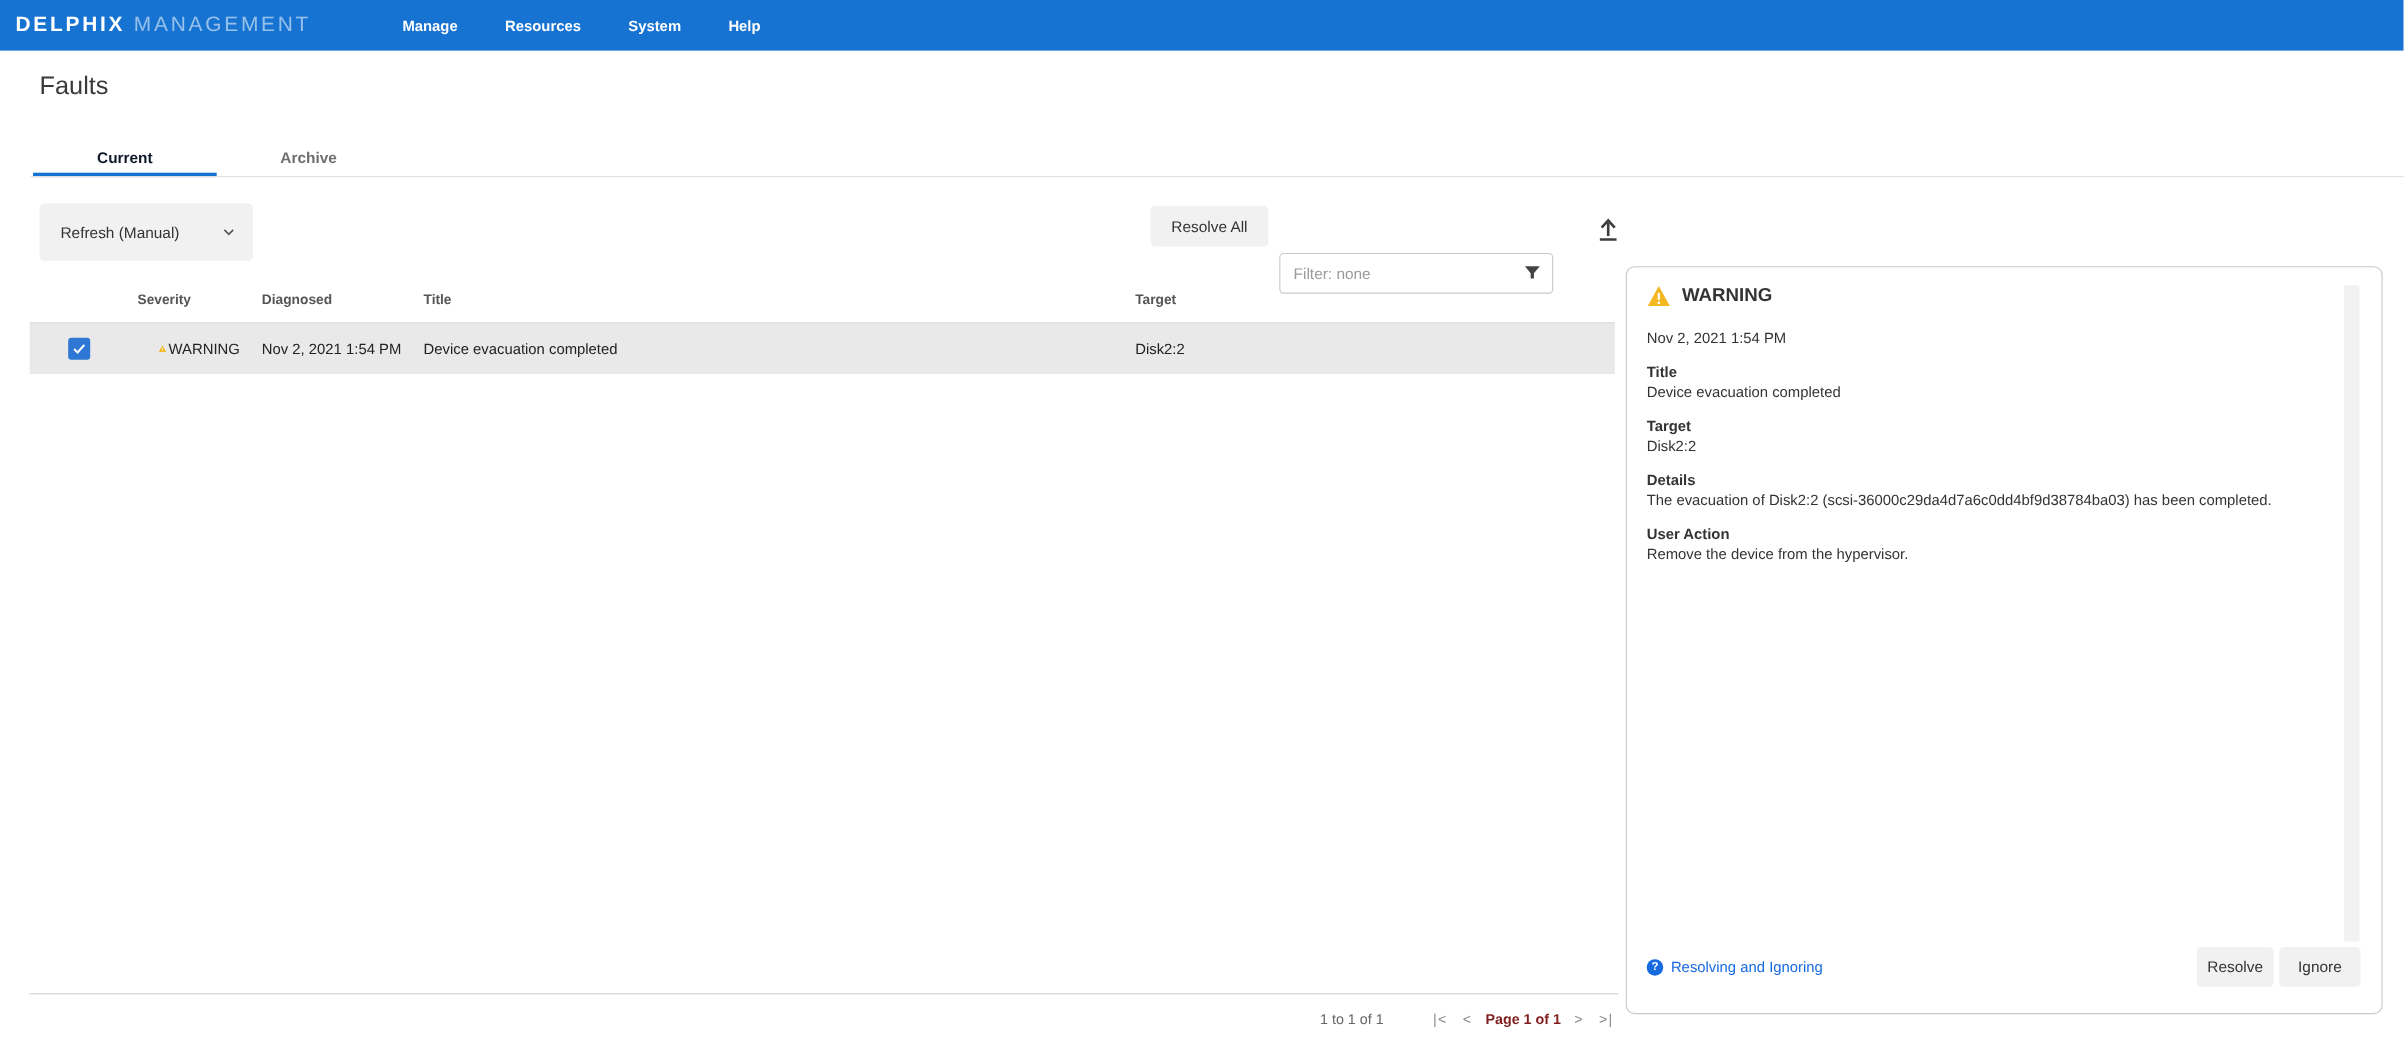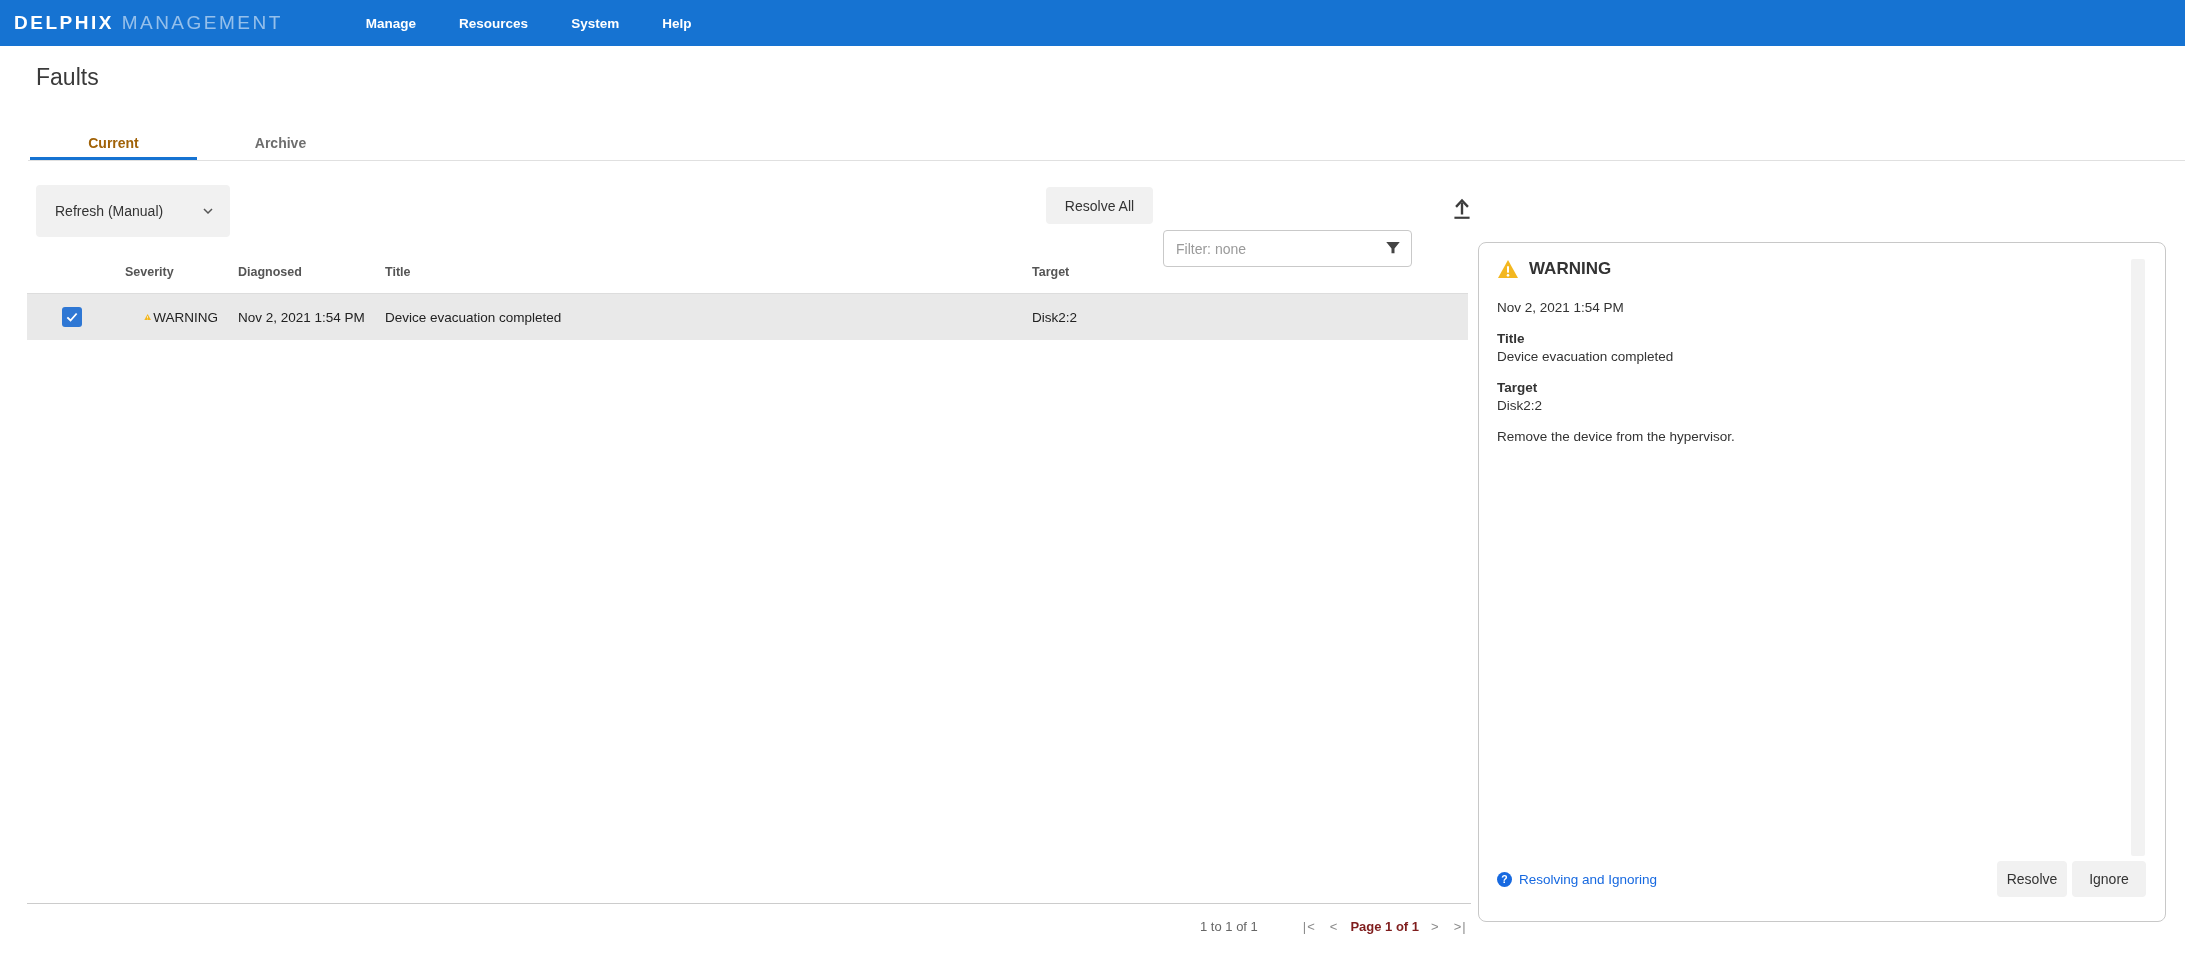--- a/index.html
+++ b/index.html
@@ -15,21 +15,21 @@
   .nav-items { display:flex; margin-left:55px; gap:27px; }
   .nav-item { color:#fff; font-size:13.5px; font-weight:bold; padding:6px 8px; cursor:pointer; white-space:nowrap; }
 
   
   .page-title { position:absolute; left:36px; top:64px; font-size:23px; font-weight:400; color:#3a3a3a; }
 
   
   .tabs { position:absolute; left:30px; top:126px; display:flex; }
   .tab { width:167px; height:34px; text-align:center; line-height:34px; font-size:14px;
          font-weight:bold; color:#6e6e6e; cursor:pointer; position:relative; }
-  .tab.active { color:#a16207; }
+  .tab.active { color:#0f172a; }
   .tab.active::after { content:""; position:absolute; left:0; right:0; bottom:-1px; height:4px;
                        background:var(--accent,#1673d2); }
   .tabs-line { position:absolute; left:28px; top:160px; width:2157px; height:1px; background:#e0e0e0; }
 
   
   .refresh-btn { position:absolute; left:36px; top:185px; width:194px; height:52px;
                  background:var(--button_bg,#f1f1f1); border:none; border-radius:4px;
                  display:flex; align-items:center; cursor:pointer; font-size:14px; color:#333; }
   .refresh-btn span.lbl { margin-left:19px; }
   .refresh-btn .chev { margin-left:auto; margin-right:14px; display:flex; }
@@ -198,20 +198,25 @@
   </div>
   <div class="field">
     <div class="flabel">Title</div>
     <div class="fvalue">Device evacuation completed</div>
   </div>
   <div class="field">
     <div class="flabel">Target</div>
     <div class="fvalue">Disk2:2</div>
   </div>
   <div class="field">
+    <div class="flabel">Details</div>
+    <div class="fvalue">The evacuation of Disk2:2 (scsi-36000c29da4d7a6c0dd4bf9d38784ba03) has been completed.</div>
+  </div>
+  <div class="field">
+    <div class="flabel">User Action</div>
     <div class="fvalue">Remove the device from the hypervisor.</div>
   </div>
 
   <div class="panel-scrollbar"></div>
 
   <div class="panel-footer">
     <span class="help-link">
       <span class="help-icon">?</span>
       <span>Resolving and Ignoring</span>
     </span>

